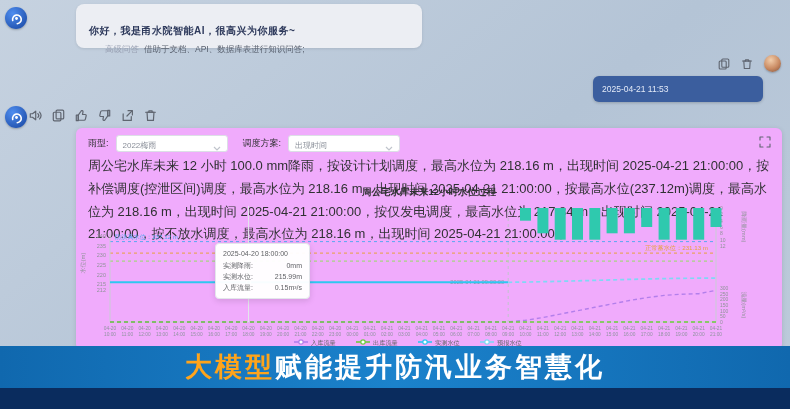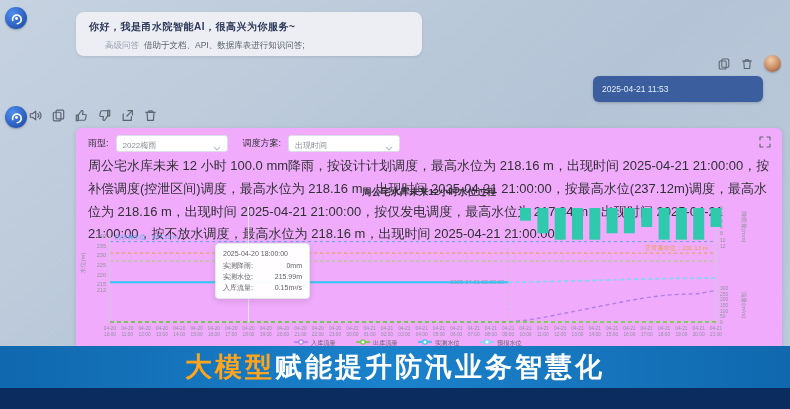--- a/index.html
+++ b/index.html
@@ -16,22 +16,22 @@
   
   .avatar-ai { position:absolute; width:22px; height:22px; border-radius:50%;
     background:radial-gradient(circle at 35% 30%,#4f8ef0,#16439e); box-shadow:0 1px 2px rgba(0,0,0,.25);
     display:flex; align-items:center; justify-content:center; }
   #ai-avatar-1 { left:5px; top:7px; }
   #ai-avatar-2 { left:5px; top:106px; }
   .avatar-user { position:absolute; right:9px; top:55px; width:17px; height:17px; border-radius:50%;
     background:radial-gradient(circle at 40% 30%,#f2cdaa 0%,#c98a62 55%,#7d4f3a 100%); box-shadow:0 1px 2px rgba(0,0,0,.25); }
 
   
-  .greeting-bubble { position:absolute; left:76px; top:12px; width:346px; height:44px;
-    background:#eceef3; border-radius:8px; box-shadow:0 1px 3px rgba(0,0,0,.10); padding:8px 13px; }
+  .greeting-bubble { position:absolute; left:76px; top:4px; width:346px; height:44px;
+    background:#eceef3; border-radius:8px; box-shadow:0 1px 3px rgba(0,0,0,.10); padding:20px 13px; }
   .greeting-title { font-size:10px; font-weight:bold; color:#2e3a5c; letter-spacing:.5px; }
   .greeting-desc { margin-top:6px; font-size:8.5px; color:#5a6270;margin-left:16px; }
   .greeting-desc .tag { color:#9aa2b4; margin-right:5px; }
 
   
   .msg-tools { position:absolute; top:56px; right:36px; display:flex; gap:8px; }
   .msg-tools .icon-btn { width:15px; height:15px; }
   .user-bubble { position:absolute; right:27px; top:76px; width:170px;
     background:#3b5e9e; border-radius:6px; padding:6px 9px; color:#fff; font-size:8.5px; line-height:1.65;
     box-shadow:0 1px 3px rgba(0,0,0,.2); }

